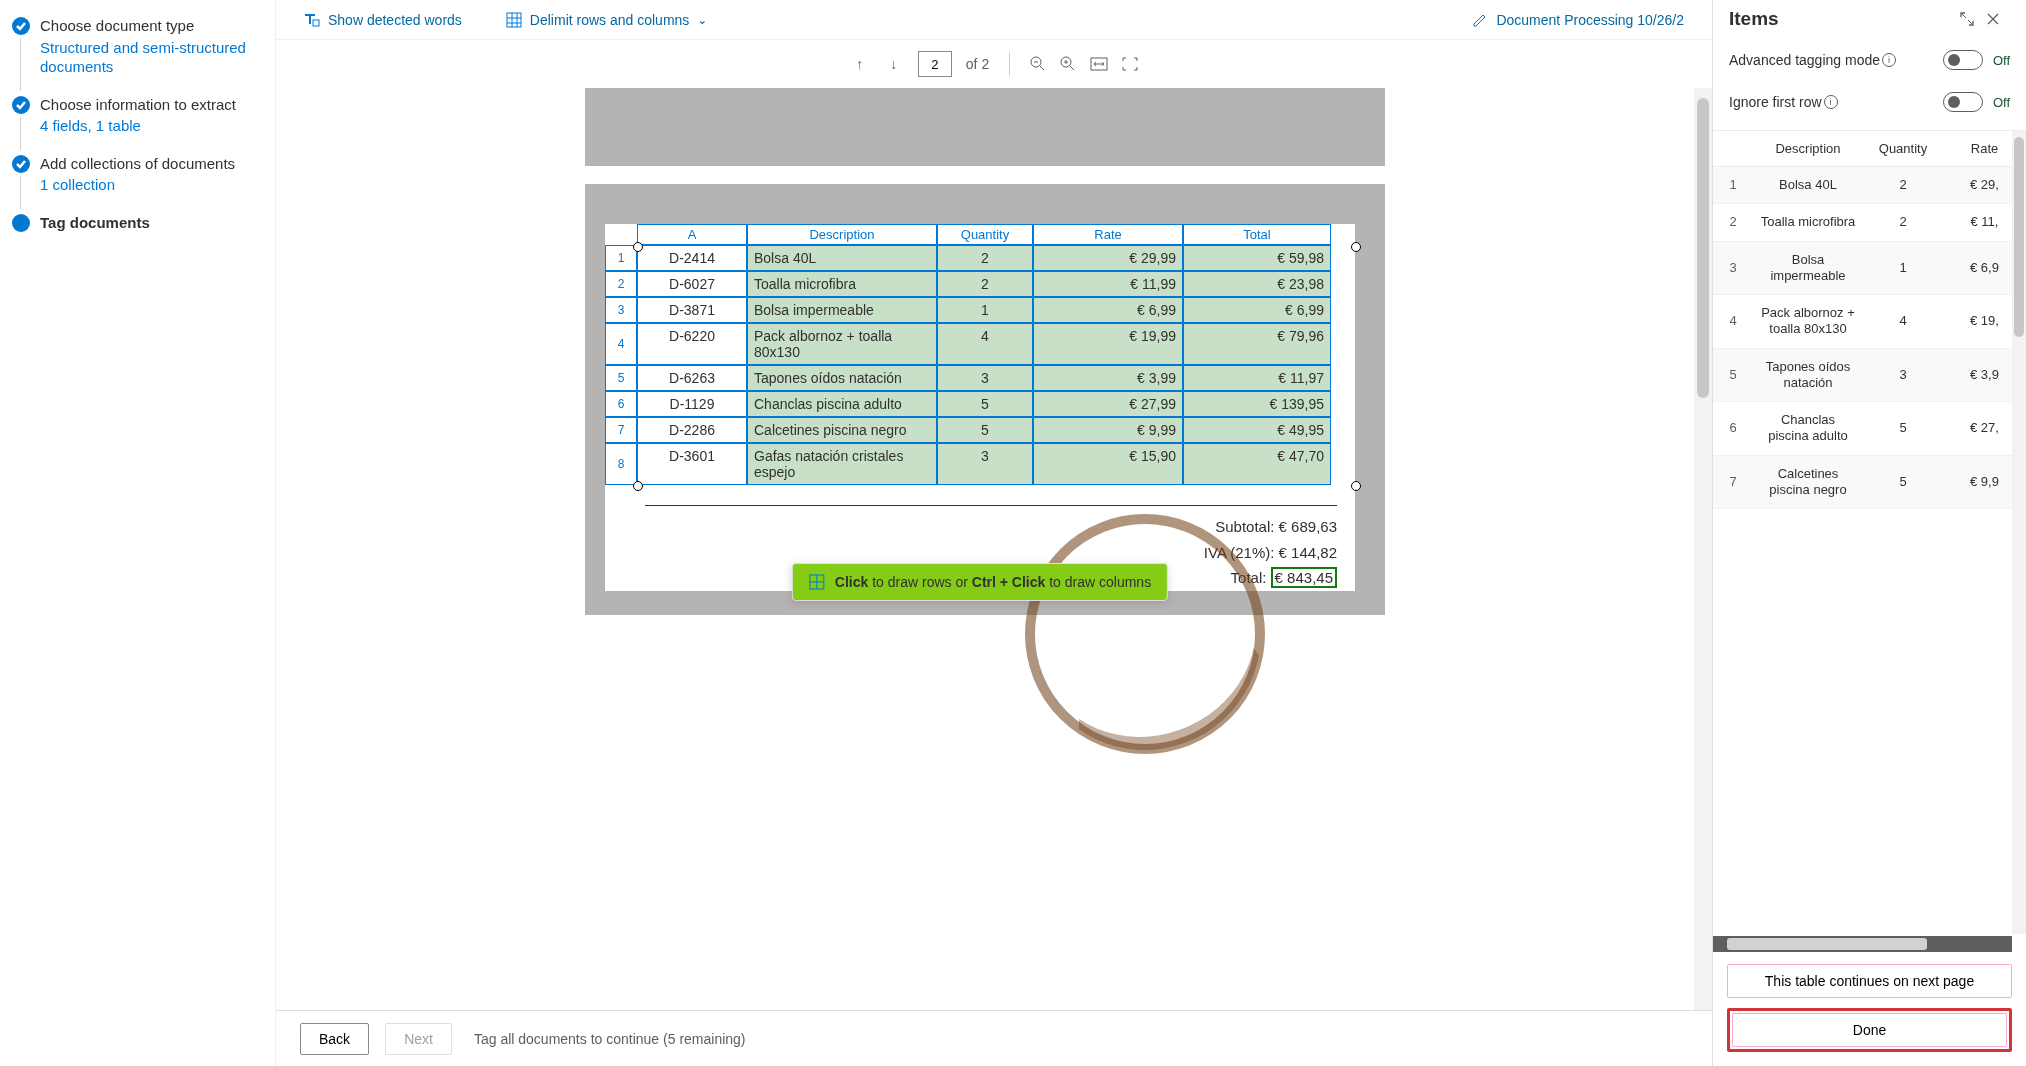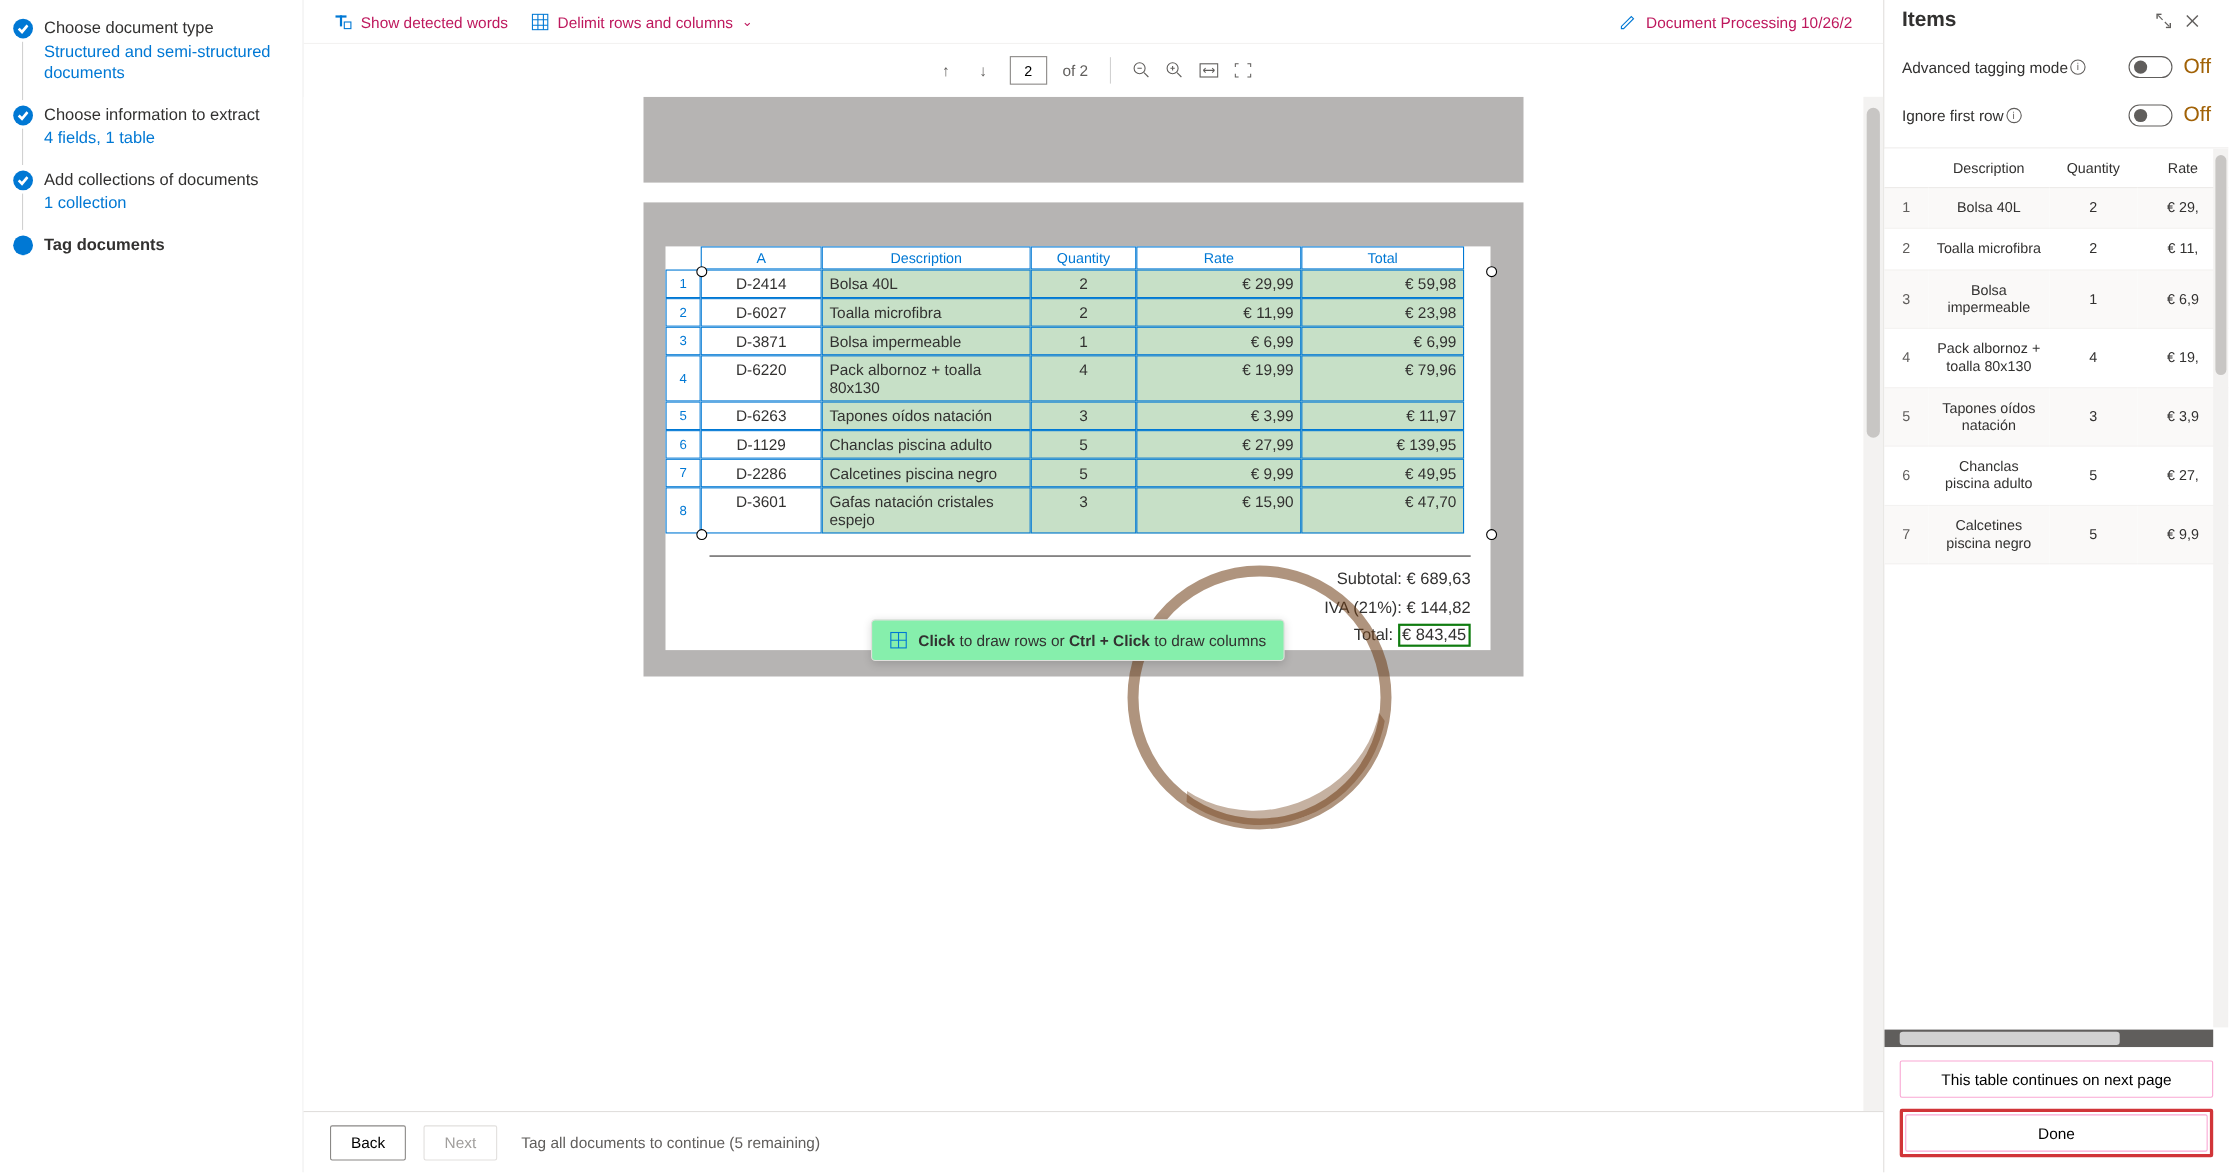--- a/index.html
+++ b/index.html
@@ -16,21 +16,21 @@
   .step-bullet.done { background: #0078d4; }
   .step-bullet.done svg { width: 10px; height: 10px; stroke: #fff; stroke-width: 2.5; fill: none; }
   .step-bullet.current { background: #0078d4; }
   .step-bullet.pending { background: #fff; border: 2px solid #8a8886; }
   .step-title { color: #323130; font-size: 15px; line-height: 1.3; }
   .step.current .step-title { font-weight: 600; }
   .step-sub { color: #0078d4; font-size: 15px; margin-top: 2px; line-height: 1.3; }
 
   
   .center { flex: 1; display: flex; flex-direction: column; min-width: 0; border-left: 1px solid #eee; border-right: none; position: relative; }
-  .center-toolbar { height: 40px; display: flex; align-items: center; padding: 0 28px; gap: 21px; border-bottom: 1px solid #f3f2f1; font-size: 14px; color: #be185d; }
+  .center-toolbar { height: 40px; display: flex; align-items: center; padding: 0 28px; gap: 44px; border-bottom: 1px solid #f3f2f1; font-size: 14px; color: #0369a1; }
   .tb-item { display: flex; align-items: center; gap: 8px; cursor: pointer; }
   .tb-icon { color: #0078d4; display: flex; align-items: center; }
   .tb-spacer { flex: 1; }
   .chev { font-size: 12px; }
 
   .paginator { height: 48px; display: flex; align-items: center; justify-content: center; gap: 14px; color: #605e5c; }
   .paginator .pg-btn { width: 20px; text-align: center; cursor: pointer; color: #605e5c; }
   .paginator input { width: 34px; height: 26px; text-align: center; border: 1px solid #8a8886; font-size: 13px; }
   .paginator .divider { width: 1px; height: 24px; background: #d1d1d1; margin: 0 6px; }
   .pg-icon { cursor: pointer; }
@@ -58,21 +58,21 @@
   .sel-handle { position:absolute; width:10px; height:10px; background:#fff; border:1.5px solid #000; border-radius:50%; }
 
   .doc-hr { border: none; border-top: 1px solid #323130; margin: 20px 18px 8px 40px; }
   .totals { text-align: right; margin-right: 18px; font-size: 15px; color: #323130; line-height: 1.7; }
   .totals .grand { display:inline-block; }
   .totals .grand-val { border: 2px solid #107c10; padding: 0 2px; }
 
   .coffee { position:absolute; width: 240px; height: 240px; border-radius:50%; border: 10px solid rgba(110,60,20,0.55); left: 420px; top: 290px; pointer-events:none; filter: blur(0.4px); }
   .coffee::after { content:""; position:absolute; inset:-6px; border-radius:50%; border-bottom: 14px solid rgba(110,60,20,0.4); border-left:6px solid transparent; border-right:4px solid transparent; transform: rotate(-20deg);}
 
-  .hint-pill { position:absolute; left:50%; transform:translateX(-50%); bottom: -10px; background:#86efac; border:1px solid #e1dfdd; border-radius:4px; box-shadow:0 2px 8px rgba(0,0,0,0.15); padding: 10px 16px; font-size:14px; display:flex; align-items:center; gap:10px; white-space:nowrap; }
+  .hint-pill { position:absolute; left:50%; transform:translateX(-50%); bottom: -10px; background:#84cc16; border:1px solid #e1dfdd; border-radius:4px; box-shadow:0 2px 8px rgba(0,0,0,0.15); padding: 10px 16px; font-size:14px; display:flex; align-items:center; gap:10px; white-space:nowrap; }
   .hint-pill .hicon { color:#0078d4; }
   .hint-pill b { font-weight:600; }
 
   .center-footer { height: 56px; border-top: 1px solid #e1dfdd; display:flex; align-items:center; padding: 0 24px; gap: 16px; }
   .btn { height: 32px; padding: 0 18px; border:1px solid #8a8886; background:#fff; cursor:pointer; font-size:14px; border-radius:2px; }
   .btn.disabled { color:#a19f9d; border-color:#e1dfdd; cursor:default; }
   .footer-msg { color:#605e5c; margin-left: 6px; }
 
   .vscroll { width:18px; background:#f3f2f1; position:relative; }
   .vscroll .thumb { position:absolute; left:3px; right:3px; top:10px; height:300px; background:#c8c6c4; border-radius:6px; }
@@ -82,21 +82,21 @@
   .panel-head { display:flex; align-items:center; padding: 8px 14px 6px 16px; }
   .panel-title { font-size: 19px; font-weight: 600; flex:1; }
   .panel-icon { width:26px; text-align:center; cursor:pointer; color:#605e5c; }
 
   .panel-opts { padding: 14px 16px 8px; display:flex; flex-direction:column; gap: 22px; }
   .opt-row { display:flex; align-items:center; }
   .opt-label { font-size:14px; color:#323130; flex:1; display:flex; align-items:center; gap:2px;}
   .info-icon { width:14px; height:14px; border:1px solid #605e5c; border-radius:50%; display:inline-flex; align-items:center; justify-content:center; font-size:9px; color:#605e5c;}
   .toggle { width:40px; height:20px; border-radius:10px; border:1px solid #605e5c; position:relative; background:#fff; margin-right:10px;}
   .toggle .knob { position:absolute; width:12px; height:12px; border-radius:50%; background:#605e5c; top:3px; left:4px;}
-  .toggle-state { font-size:19px; color:#a16207; }
+  .toggle-state { font-size:13px; color:#14532d; }
 
   .panel-table-wrap { flex:1; overflow:hidden; margin: 10px 0 0 0; position:relative; border-top:1px solid #edebe9;}
   .ptable { width:100%; border-collapse:collapse; font-size:13px; table-layout:fixed; }
   .ptable th { background:#fff; color:#323130; font-weight:400; padding:10px 6px; border-bottom:1px solid #edebe9; text-align:center; }
   .ptable th:first-child, .ptable td:first-child { width:40px; text-align:center; color:#605e5c;}
   .ptable th:nth-child(2), .ptable td:nth-child(2){ width:110px;}
   .ptable th:nth-child(3), .ptable td:nth-child(3){ width:80px;}
   .ptable td { padding: 10px 6px; text-align:center; border-bottom:1px solid #f3f2f1; background:#faf9f8; vertical-align:middle; line-height:1.25;}
   .ptable tr:nth-child(even) td { background:#fff; }
   .pscroll-v { position:absolute; right:0; top:0; bottom:18px; width:14px; background:#f3f2f1;}

